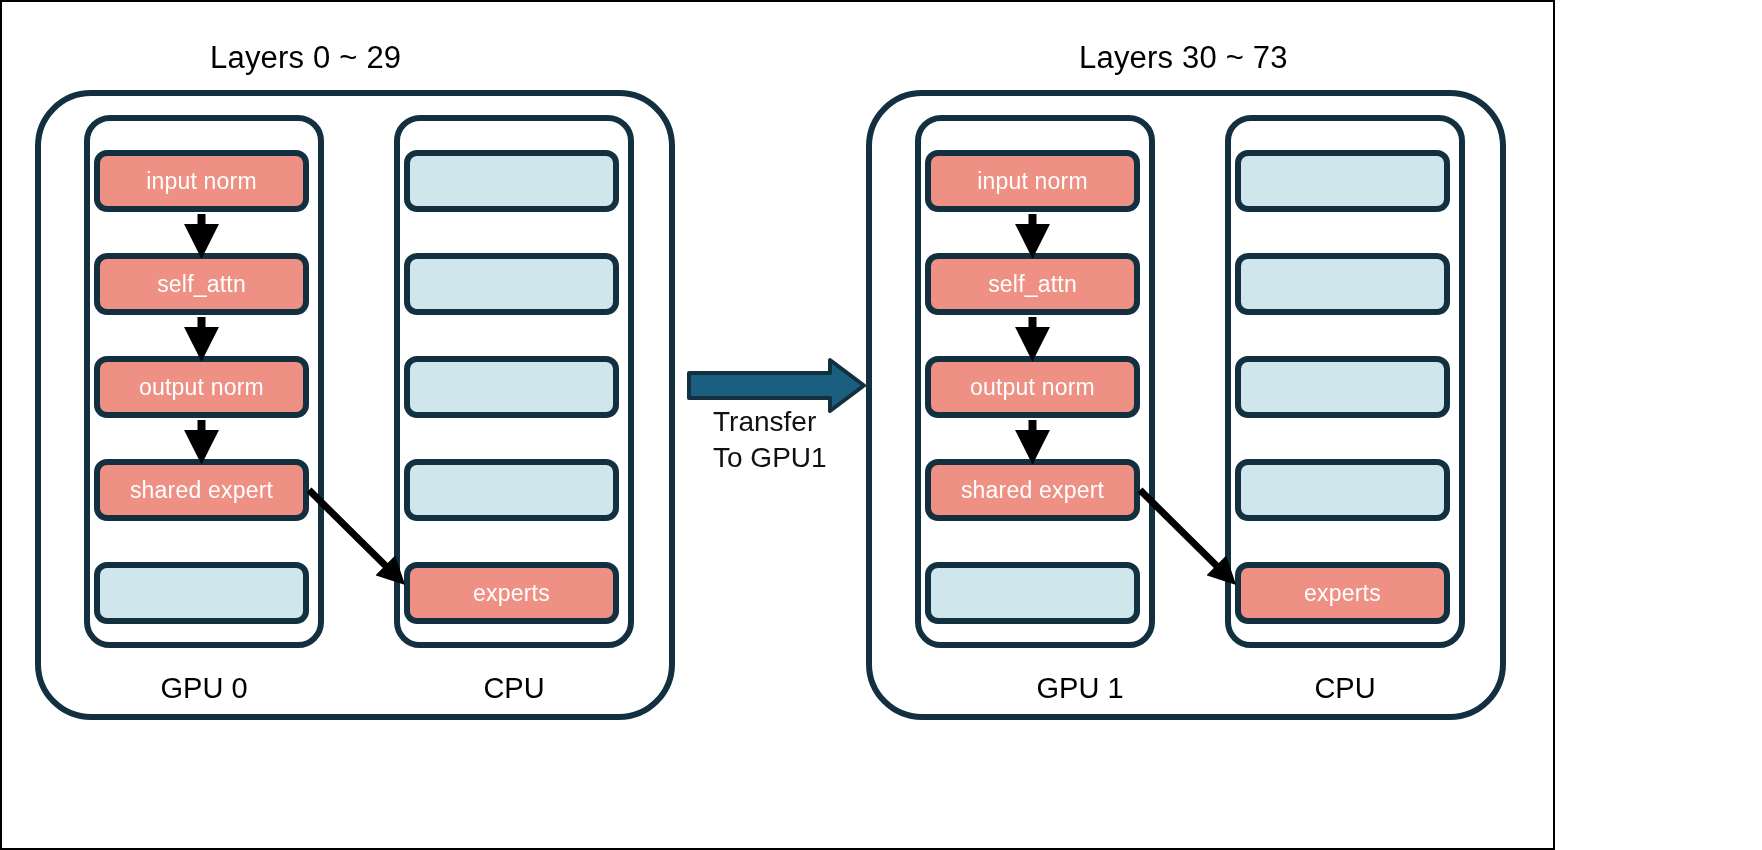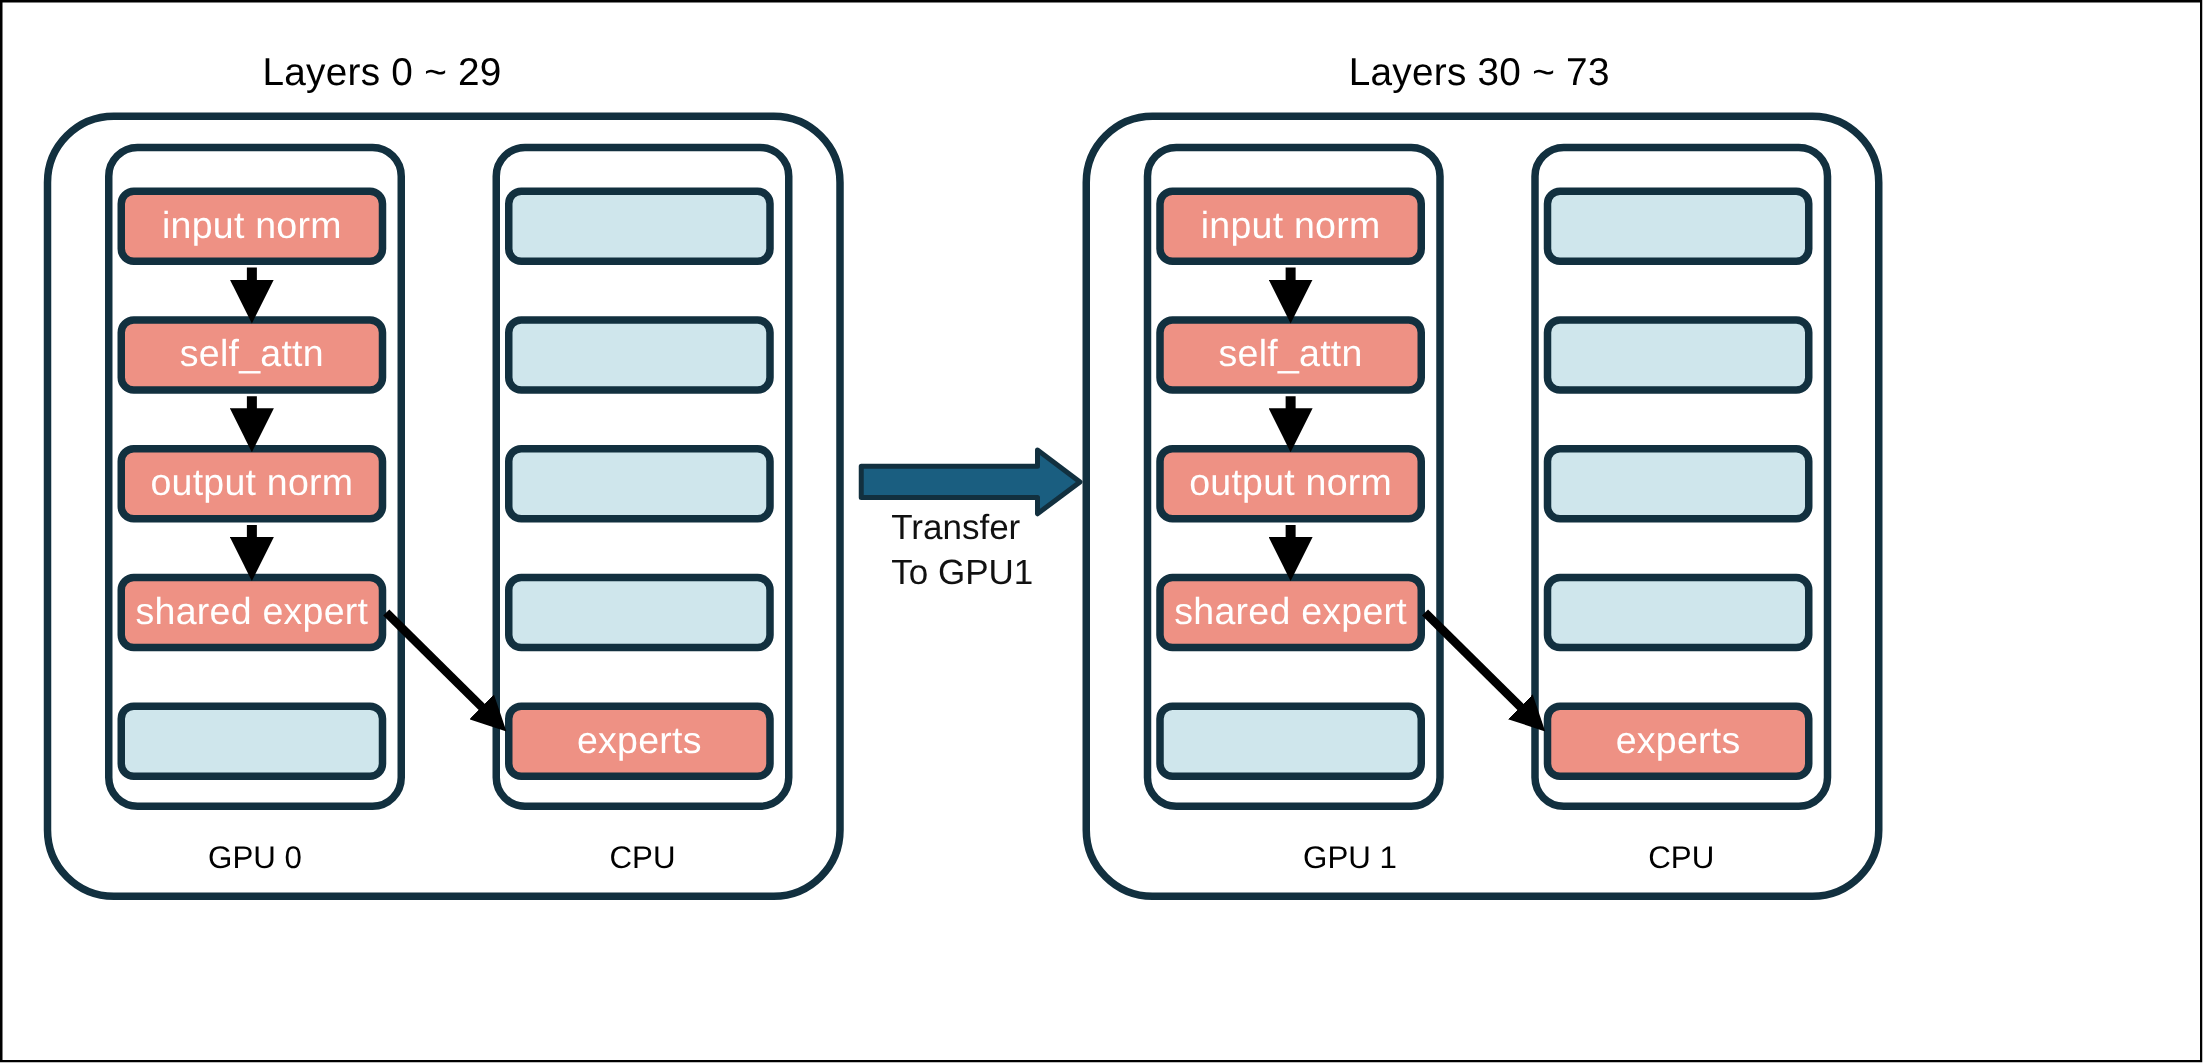--- a/index.html
+++ b/index.html
@@ -7,21 +7,21 @@
     margin: 0;
     padding: 0;
     background: #ffffff;
   }
   body {
     font-family: "Liberation Sans", sans-serif;
   }
 
   #canvas {
     position: relative;
-    width: 1762px;
+    width: 1555px;
     height: 850px;
     background: #ffffff;
     box-sizing: border-box;
     border: 2px solid #000000;
     overflow: hidden;
   }
 
   
   .panel-title {
     position: absolute;
@@ -51,36 +51,36 @@
 
   
   .slot {
     position: absolute;
     box-sizing: border-box;
     border: 6px solid #12303f;
     border-radius: 13px;
     display: flex;
     align-items: center;
     justify-content: center;
-    font-size: 30px;
+    font-size: 23px;
     letter-spacing: 0.2px;
   }
   .slot.active {
     background: #ee9184;
     color: #ffffff;
   }
   .slot.idle {
     background: #cfe6ec;
     color: transparent;
   }
 
   
   .device-label {
     position: absolute;
-    font-size: 25px;
+    font-size: 29px;
     color: #000000;
     text-align: center;
     white-space: nowrap;
   }
 
   
   .transfer-label {
     position: absolute;
     font-size: 28px;
     color: #111111;

